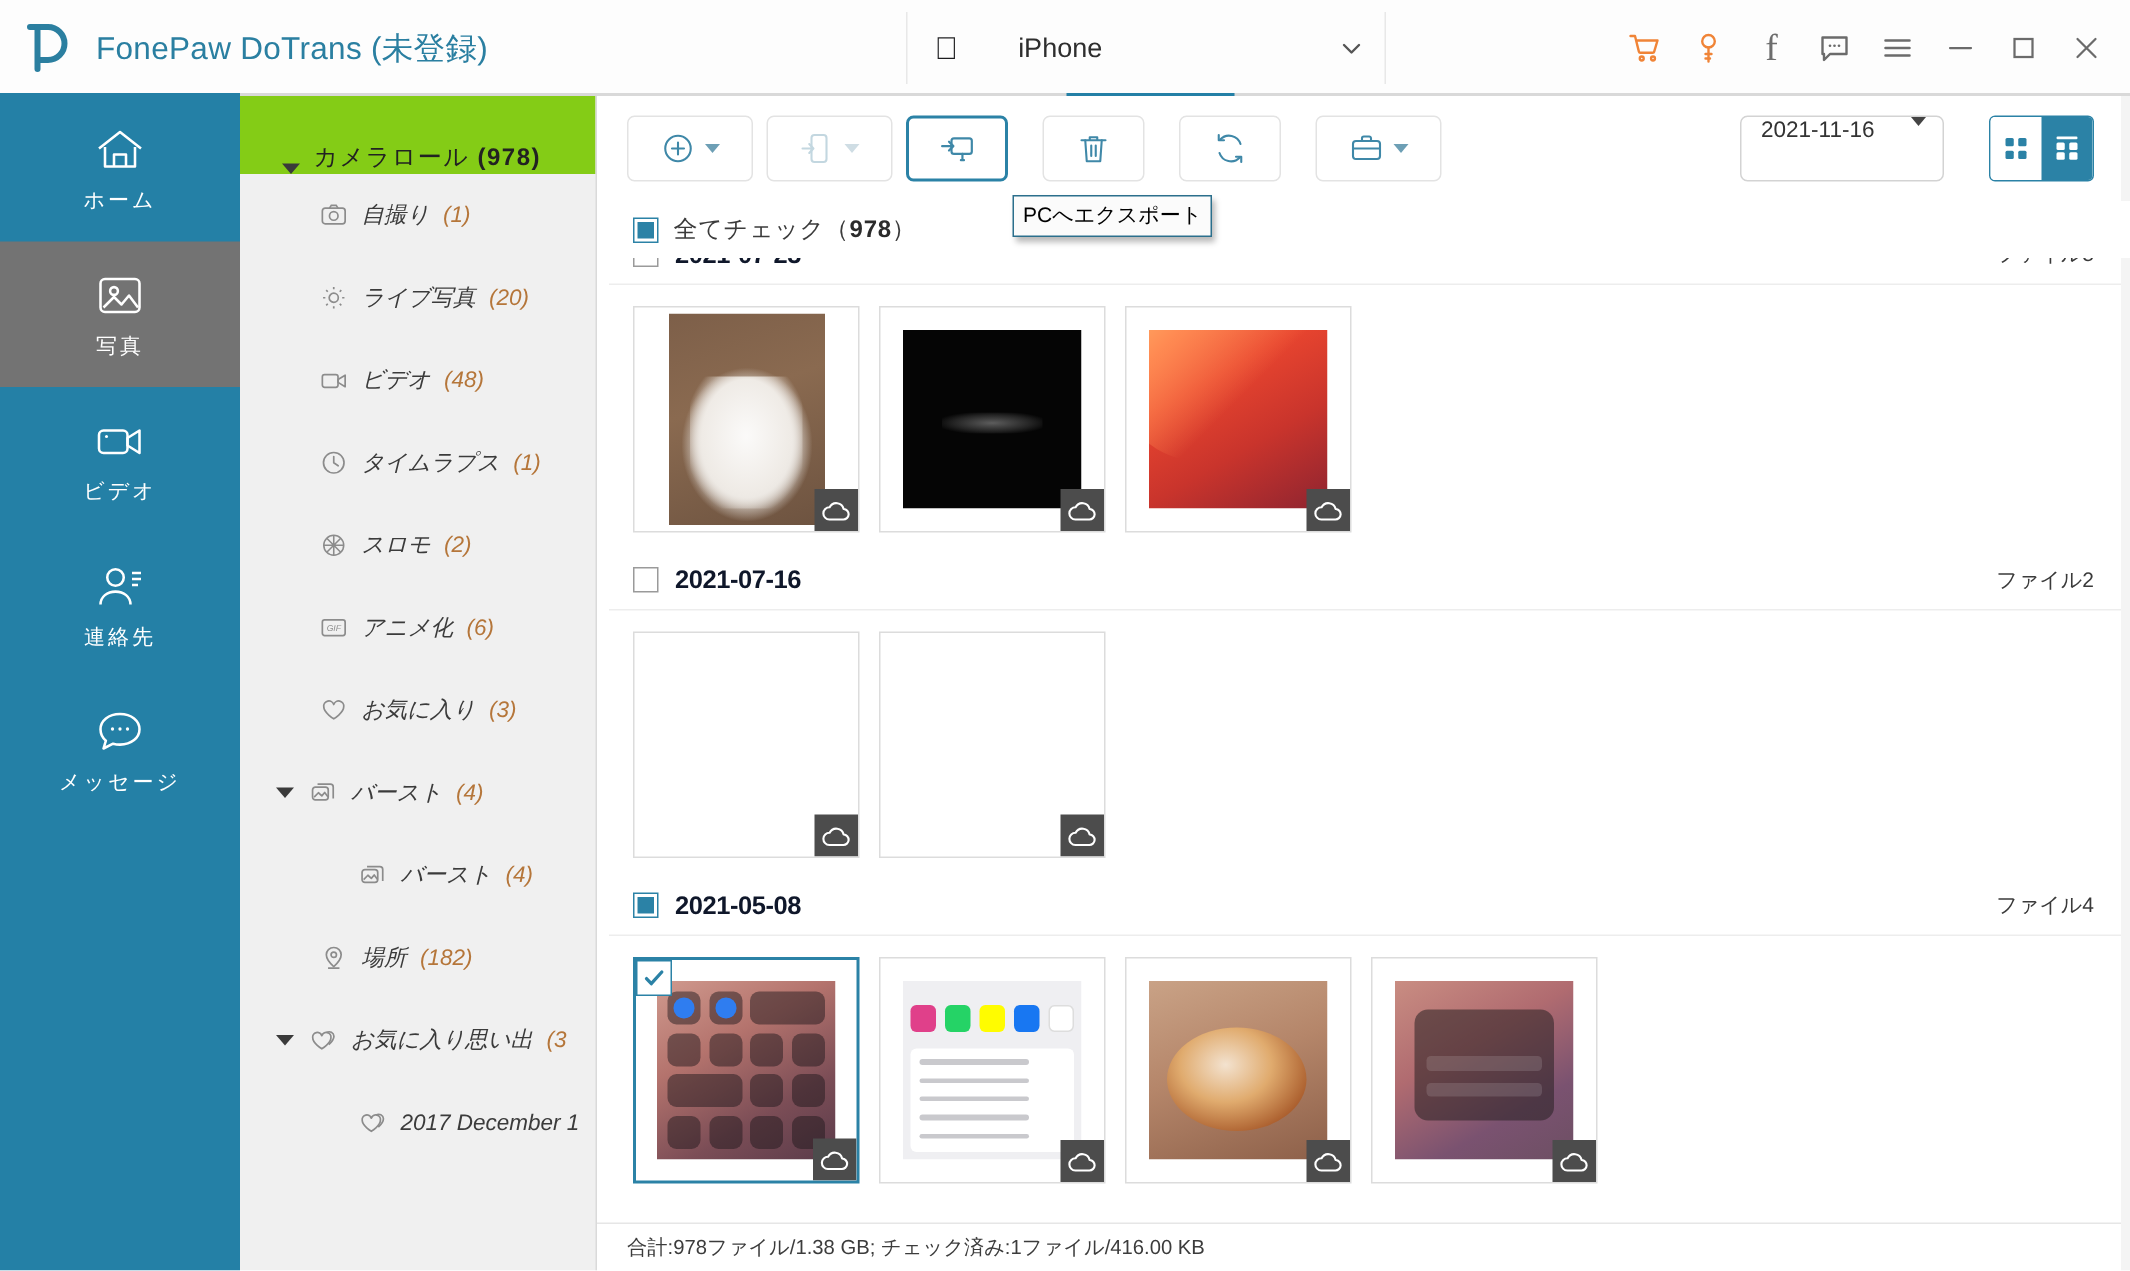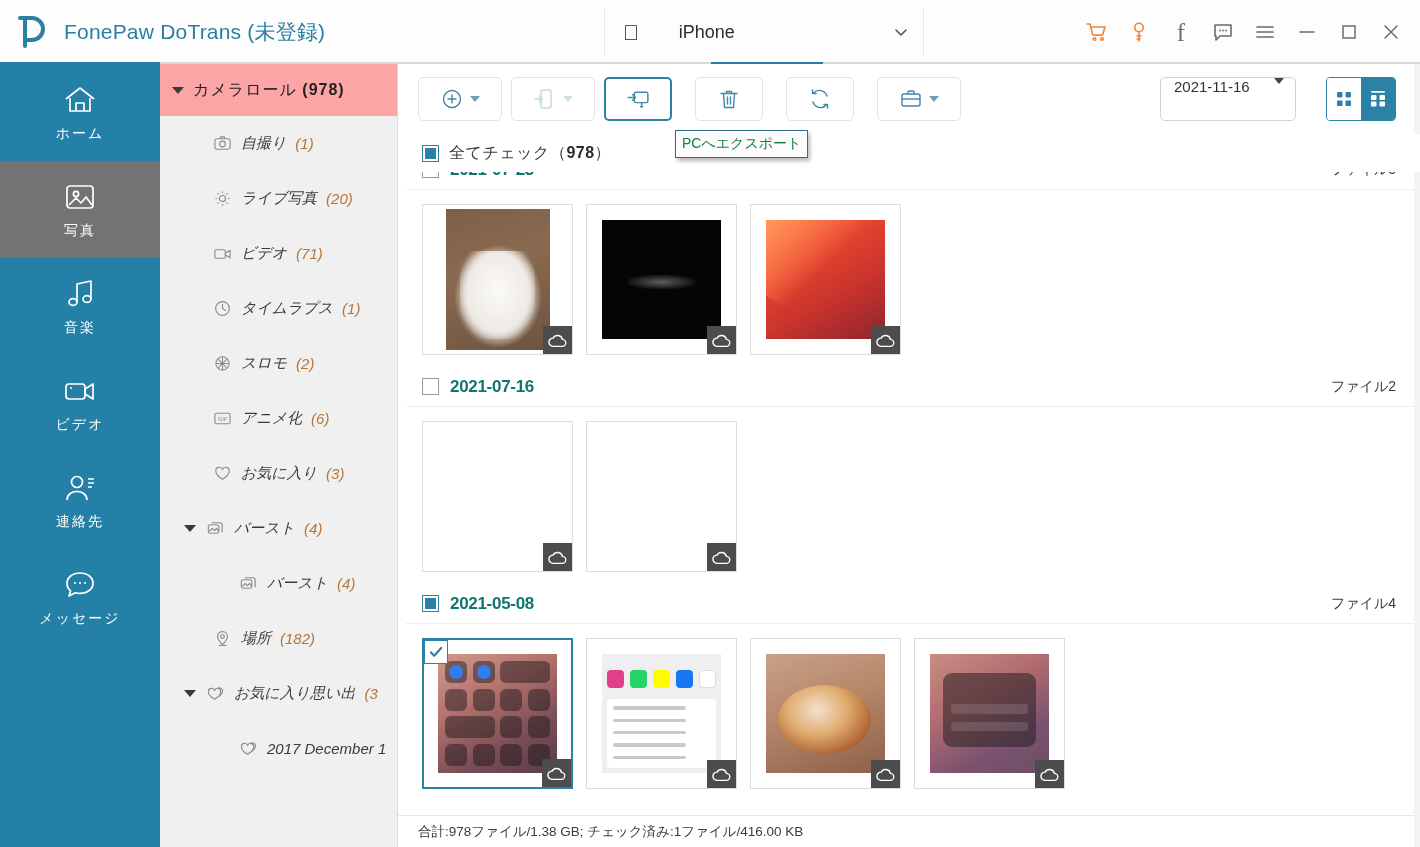--- a/index.html
+++ b/index.html
@@ -65,22 +65,22 @@
   .side-item .ic { width: 40px; height: 36px; display:flex; align-items:center; justify-content:center; }
   .side-item .ic svg { width: 36px; height: 34px; }
   .side-label { font-size: 14px; letter-spacing: 2px; }
 
   
   .tree {
     position: absolute; left: 160px; top: 64px; width: 238px; height: 783px;
     background: #f0f0f0; border-right: 1px solid #dadada; overflow: hidden;
   }
   .tree-root {
-    height: 52px; background: #fca5a5; display: flex; align-items: center;
-    padding-left: 12px; gap: 9px; cursor: pointer;
+    height: 52px; background: #84cc16; display: flex; align-items: flex-end;
+    padding-left: 28px; gap: 9px; cursor: pointer;
   }
   .tri { width: 0; height: 0; border-left: 6px solid transparent; border-right: 6px solid transparent; border-top: 7px solid #3a3a3a; }
   .root-label { font-size: 16px; color: #222; letter-spacing: 1px; }
   .root-label b { font-weight: bold; }
   .tree-item {
     height: 55px; display: flex; align-items: center; gap: 9px;
     font-size: 15px; color: #3b3b3b; cursor: pointer; white-space: nowrap; font-style: italic;
   }
   .tree-item .ticon { width: 20px; height: 20px; display:flex; align-items:center; justify-content:center; color:#8c8c8c; flex: 0 0 auto; }
   .tree-item .ticon svg { width: 19px; height: 19px; }
@@ -101,21 +101,21 @@
   .tbtn.wide { width: 84px; }
   .tbtn.narrow { width: 68px; }
   .tbtn.active { border: 2px solid #2b82a6; }
   .tbtn.disabled { color: #c3d7e0; cursor: default; }
   .tbtn svg { display: block; }
   .caret { width: 0; height: 0; border-left: 5px solid transparent; border-right: 5px solid transparent; border-top: 6px solid #6d9fb5; }
   .tbtn.disabled .caret { border-top-color: #cfdde4; }
 
   .tooltip {
     position: absolute; left: 277px; top: 66px; height: 28px;
-    background: #fbfbfb; border: 1px solid #2b6f8c; color: #15803d;
+    background: #fbfbfb; border: 1px solid #2b6f8c; color: #000000;
     font-size: 14px; display: flex; align-items: center; padding: 0 6px;
     box-shadow: 2px 3px 4px rgba(0,0,0,.28); white-space: nowrap; z-index: 30;
   }
 
   .datepick {
     position: absolute; right: 124px; top: 13px; width: 136px; height: 44px;
     border: 1px solid #d3d3d3; border-radius: 5px; background: #fff;
     display: flex; justify-content: space-between;
     padding: 0 11px 0 13px; font-size: 15px; color: #333; cursor: pointer;
   }
@@ -136,21 +136,21 @@
   .cbx.partial::after { content: ""; position: absolute; left: 2px; top: 2px; right: 2px; bottom: 2px; background: #2b82a6; }
   .checkall-label { font-size: 16px; color: #3b3b3b; letter-spacing: .5px; }
   .checkall-label b { font-weight: bold; color: #2b2b2b; }
 
   .grid-scroll { position: relative; height: 640px; overflow: hidden; padding-left: 8px; }
   .ghead {
     height: 40px; display: flex; align-items: center; justify-content: space-between;
     padding: 0 24px 0 16px; border-bottom: 1px solid #ededed;
   }
   .ghead-left { display: flex; align-items: center; gap: 11px; }
-  .ghead-date { font-size: 17px; font-weight: bold; color: #0f766e; letter-spacing: -.3px; }
+  .ghead-date { font-size: 17px; font-weight: bold; color: #0f172a; letter-spacing: -.3px; }
   .ghead-count { font-size: 14px; color: #3a3a3a; }
   .row { display: flex; gap: 13px; padding: 14px 0 12px 16px; }
   .thumb {
     position: relative; width: 151px; height: 151px; border: 1px solid #dcdcdc;
     background: #fff; display: flex; align-items: center; justify-content: center;
     cursor: pointer; overflow: hidden;
   }
   .thumb.sel { border: 2px solid #2b82a6; }
   .thumb .inner { width: 119px; height: 119px; overflow: hidden; position: relative; }
   .thumb .inner.tall { width: 104px; height: 141px; }
@@ -309,30 +309,20 @@
             <rect x="5" y="6" width="26" height="22" rx="3"></rect>
             <circle cx="14" cy="14" r="2.6"></circle>
             <path d="M7 25l7-7 5 5 5-6 6 8"></path>
           </svg>
       </span>
       <span class="side-label">写真</span>
     </div>
     <div class="side-item">
       <span class="ic">
         <svg viewBox="0 0 36 34" fill="none" stroke="#fff" stroke-width="1.7" stroke-linejoin="round">
-            <path d="M15 25V7l14-3v18"></path>
-            <ellipse cx="11" cy="25" rx="4" ry="3.4"></ellipse>
-            <ellipse cx="25" cy="22" rx="4" ry="3.4"></ellipse>
-          </svg>
-      </span>
-      <span class="side-label">音楽</span>
-    </div>
-    <div class="side-item">
-      <span class="ic">
-        <svg viewBox="0 0 36 34" fill="none" stroke="#fff" stroke-width="1.7" stroke-linejoin="round">
             <rect x="4" y="10" width="19" height="15" rx="3"></rect>
             <path d="M23 15l8-5v15l-8-5z"></path>
             <circle cx="9" cy="14" r="1" fill="#fff" stroke="none"></circle>
           </svg>
       </span>
       <span class="side-label">ビデオ</span>
     </div>
     <div class="side-item">
       <span class="ic">
         <svg viewBox="0 0 36 34" fill="none" stroke="#fff" stroke-width="1.7" stroke-linejoin="round">
@@ -386,21 +376,21 @@
       <span class="cnt">(20)</span>
     </div>
     <div class="tree-item lvl1">
       <span class="ticon">
         <svg viewBox="0 0 20 20" fill="none" stroke="currentColor" stroke-width="1.2" stroke-linejoin="round">
             <rect x="2" y="6" width="11" height="9" rx="1.6"></rect>
             <path d="M13 9.5l5-3v8l-5-3z"></path>
           </svg>
       </span>
       <span>ビデオ</span>
-      <span class="cnt">(71)</span>
+      <span class="cnt">(48)</span>
     </div>
     <div class="tree-item lvl1">
       <span class="ticon">
         <svg viewBox="0 0 20 20" fill="none" stroke="currentColor" stroke-width="1.2" stroke-linecap="round">
             <circle cx="10" cy="10" r="7.2"></circle>
             <path d="M10 5.6V10l3.1 2.1"></path>
           </svg>
       </span>
       <span>タイムラプス</span>
       <span class="cnt">(1)</span>

